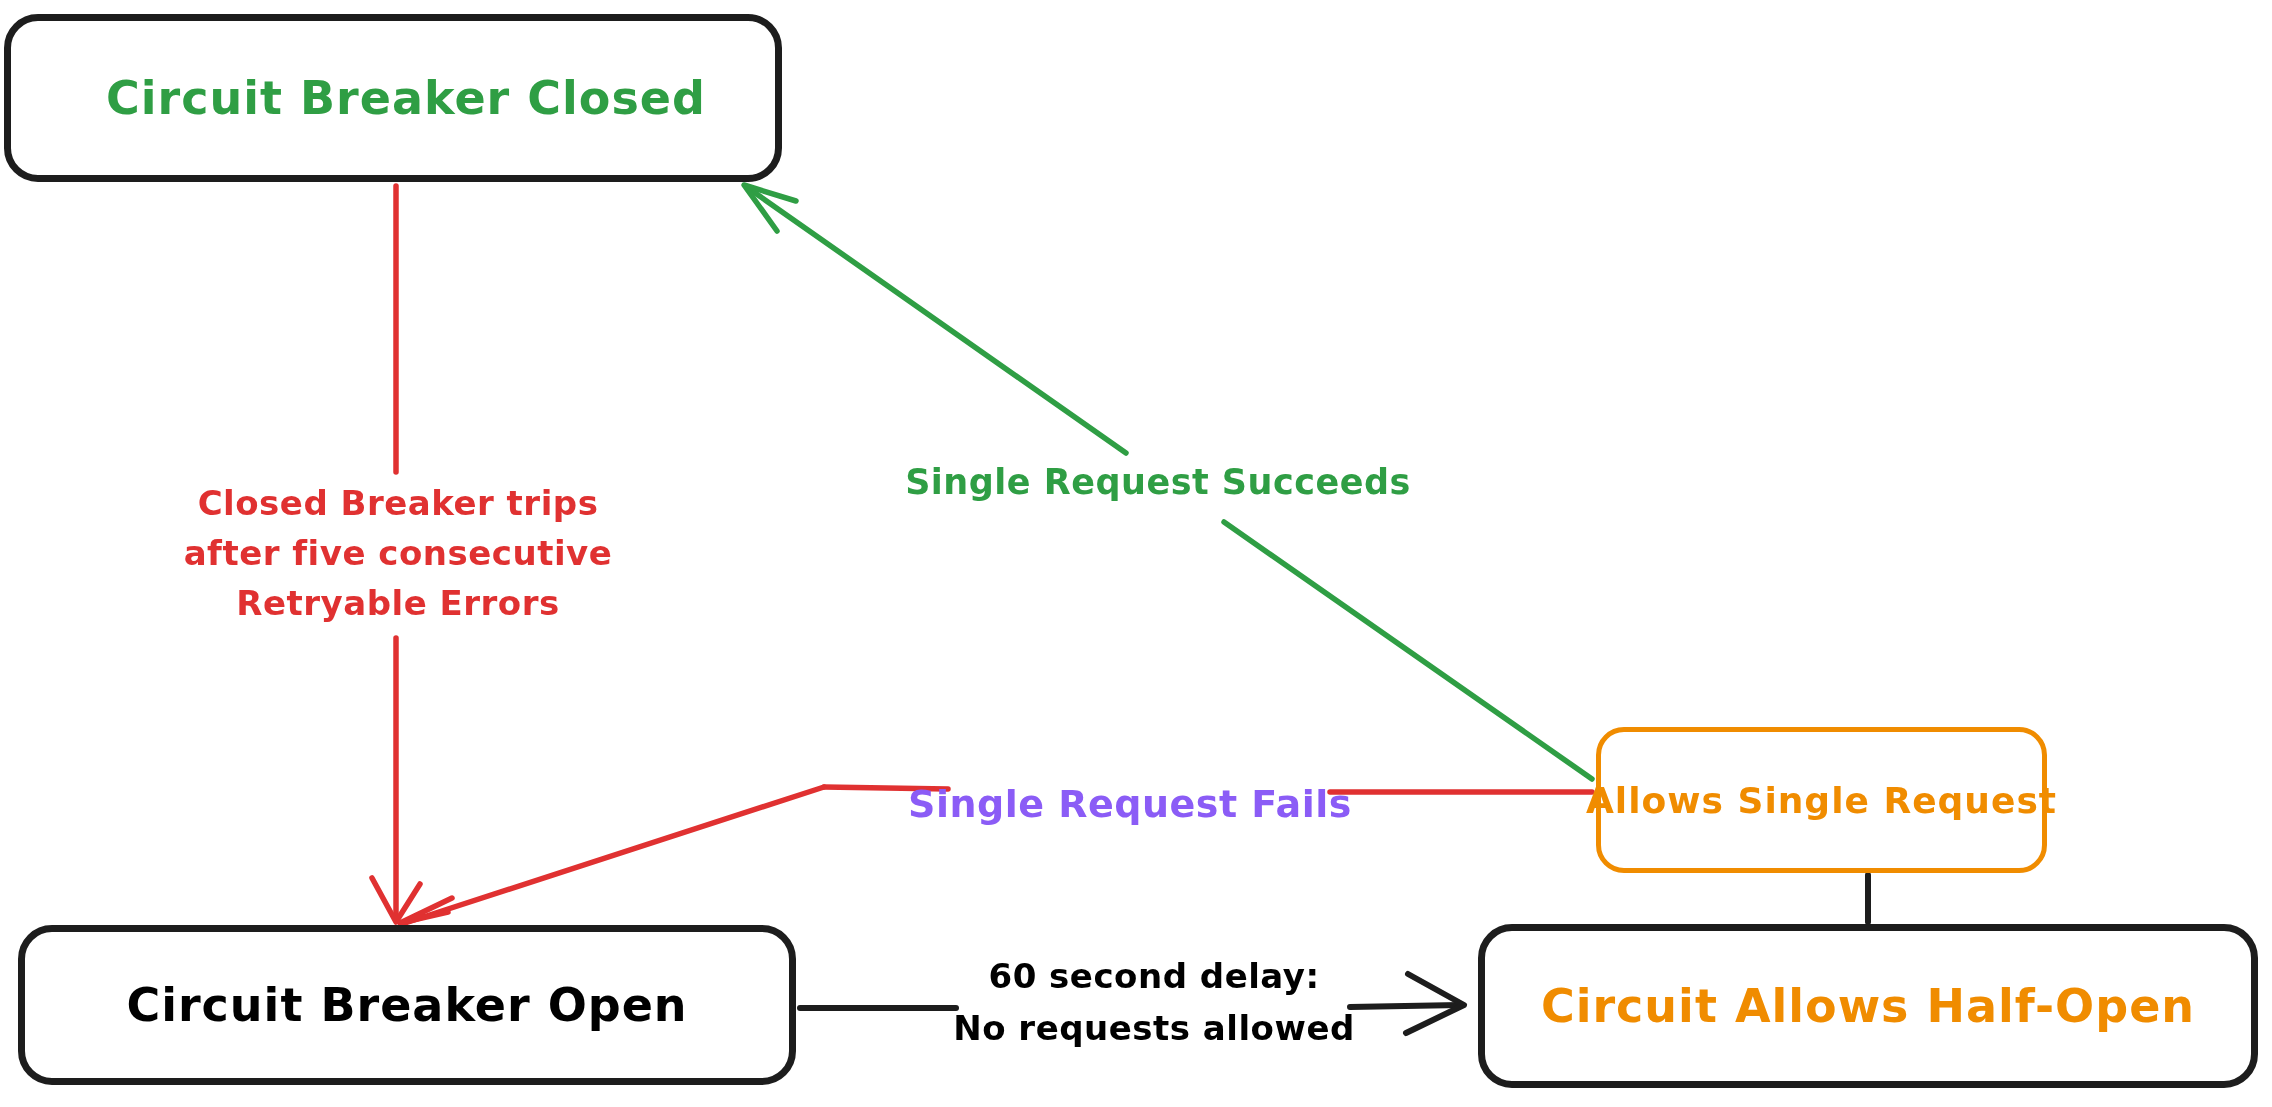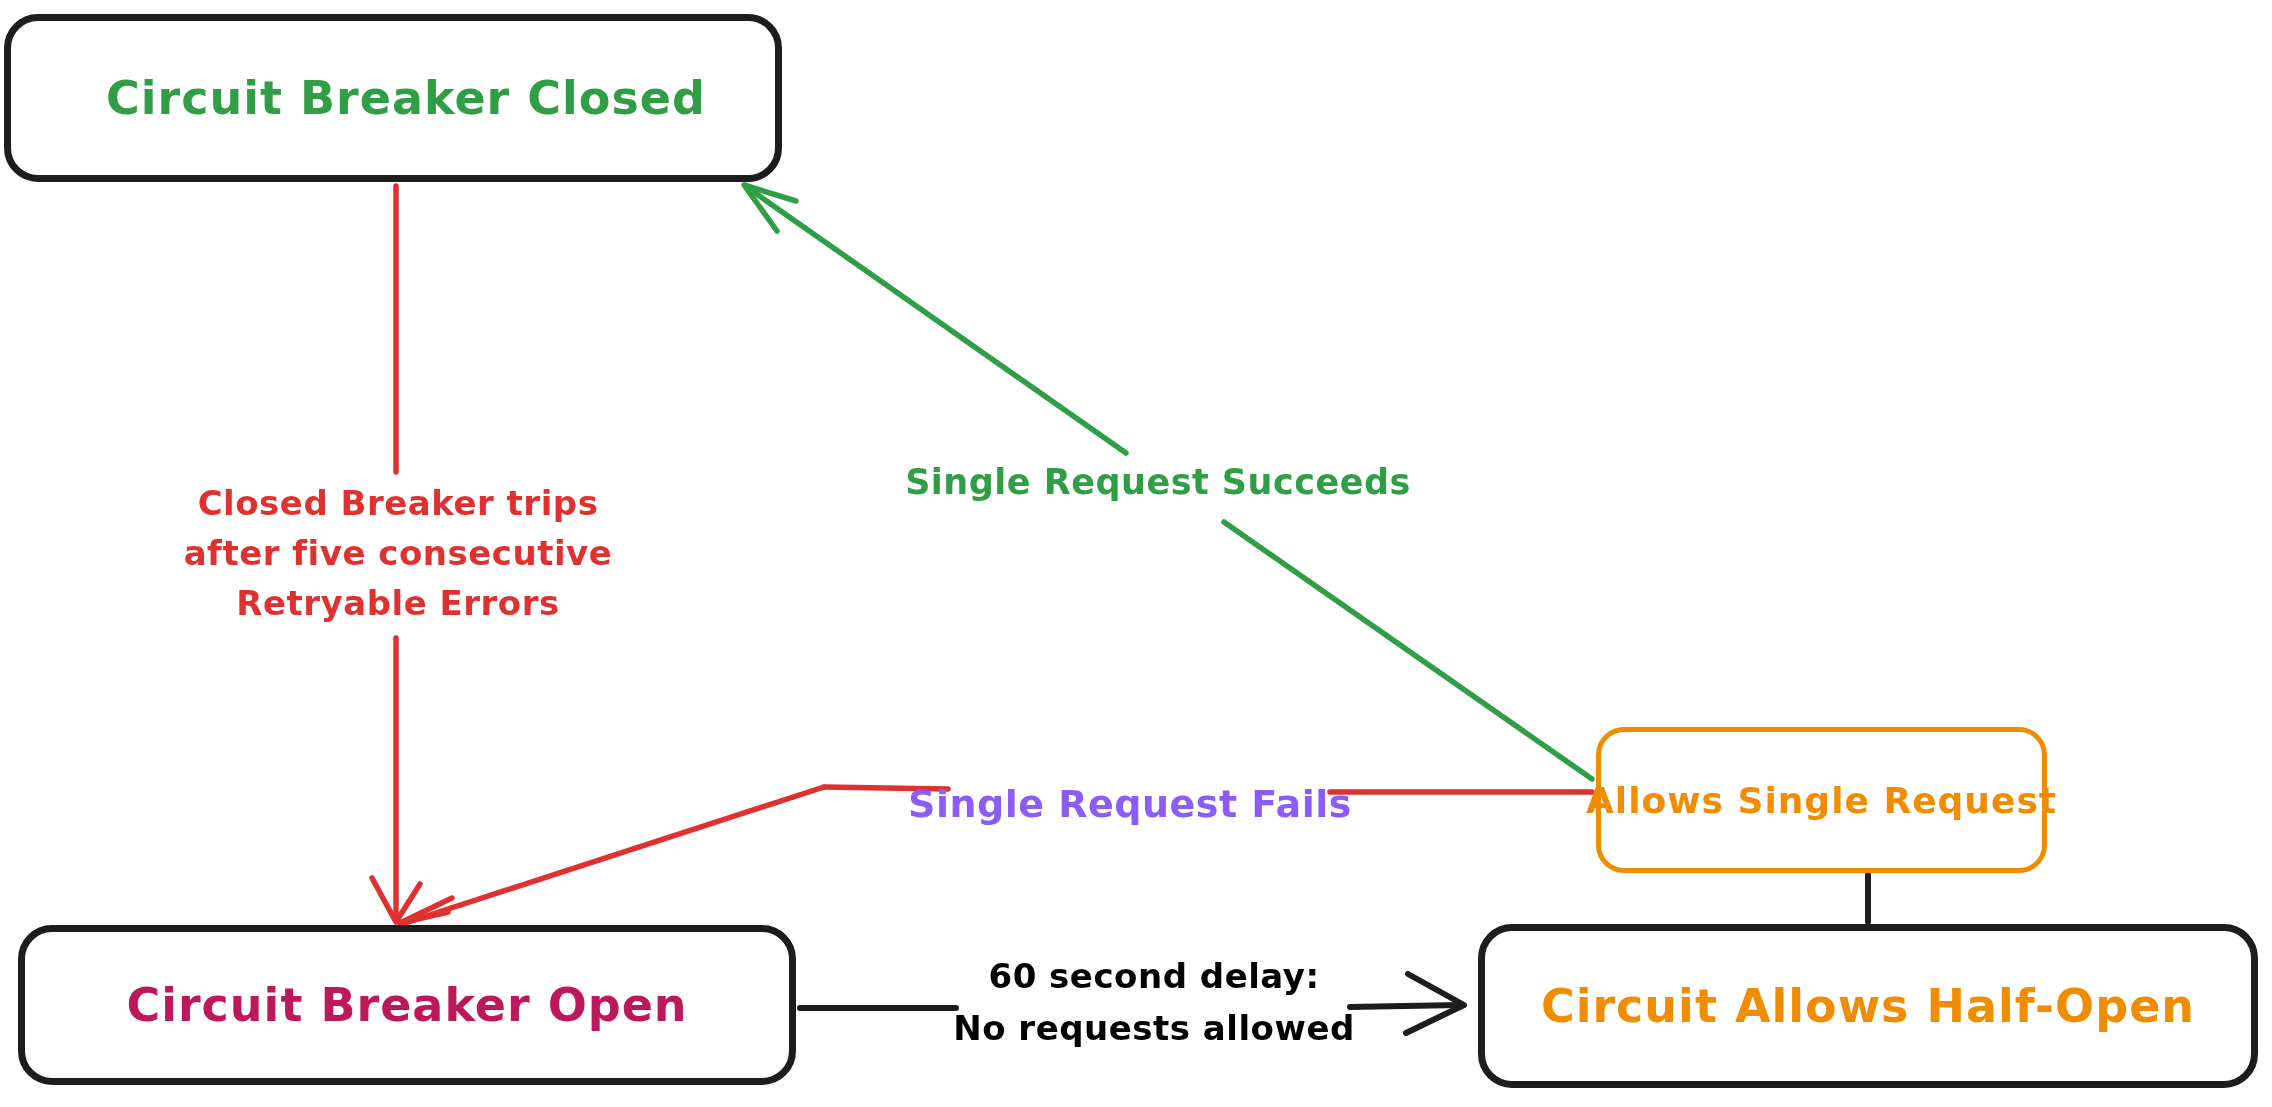--- a/index.html
+++ b/index.html
@@ -49,21 +49,21 @@
   }
   #node-closed      { left: 4px;   top: 14px;  width: 778px; height: 168px; padding-left: 26px; }
   #node-open        { left: 18px;   top: 925px; width: 778px; height: 160px; }
   #node-half-open   { left: 1478px; top: 924px; width: 780px; height: 164px; }
   #node-allows {
     left: 1596px; top: 727px; width: 451px; height: 146px;
     border: 5px solid #f08c00;
     border-radius: 28px;
   }
   #node-closed    .node-title { color: #2f9e44; }
-  #node-open      .node-title { color: #be185d; }
+  #node-open      .node-title { color: #000000; }
   #node-half-open .node-title { color: #f08c00; }
   #node-allows    .node-title { color: #f08c00; font-size: 36px; font-weight: 600; }
 
   .edge-label {
     position: absolute;
     transform: translateX(-50%);
     text-align: center;
     font-weight: 600;
     letter-spacing: 0.5px;
     white-space: nowrap;

